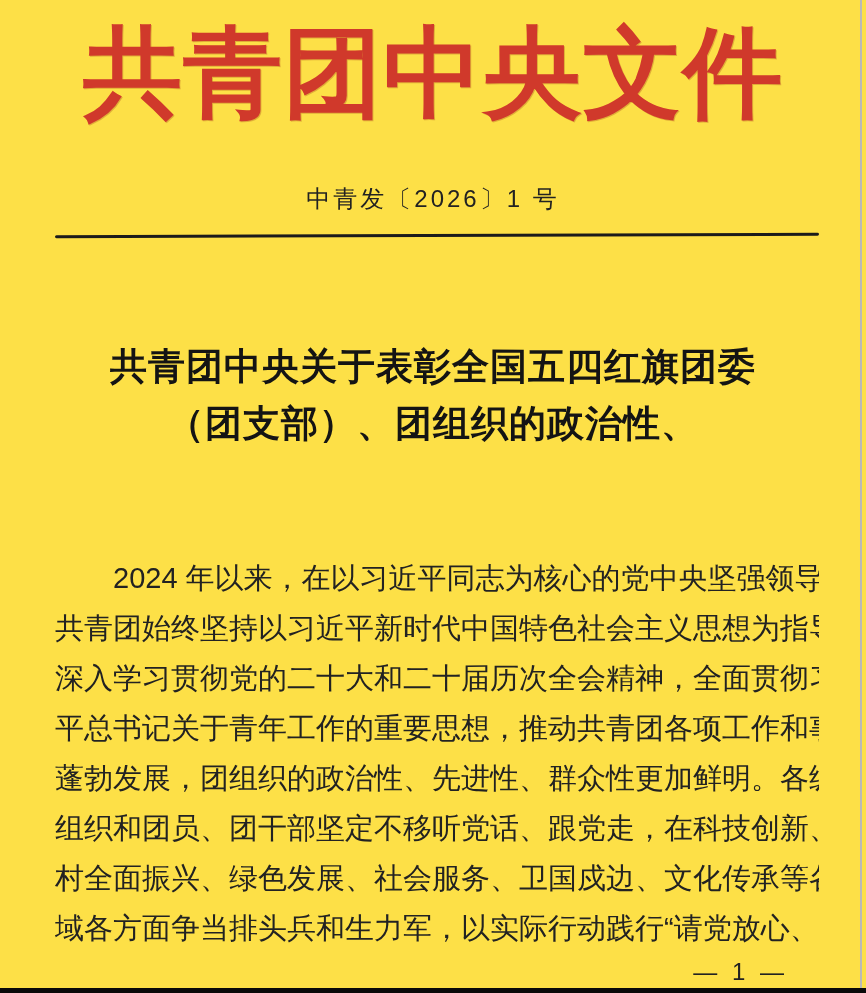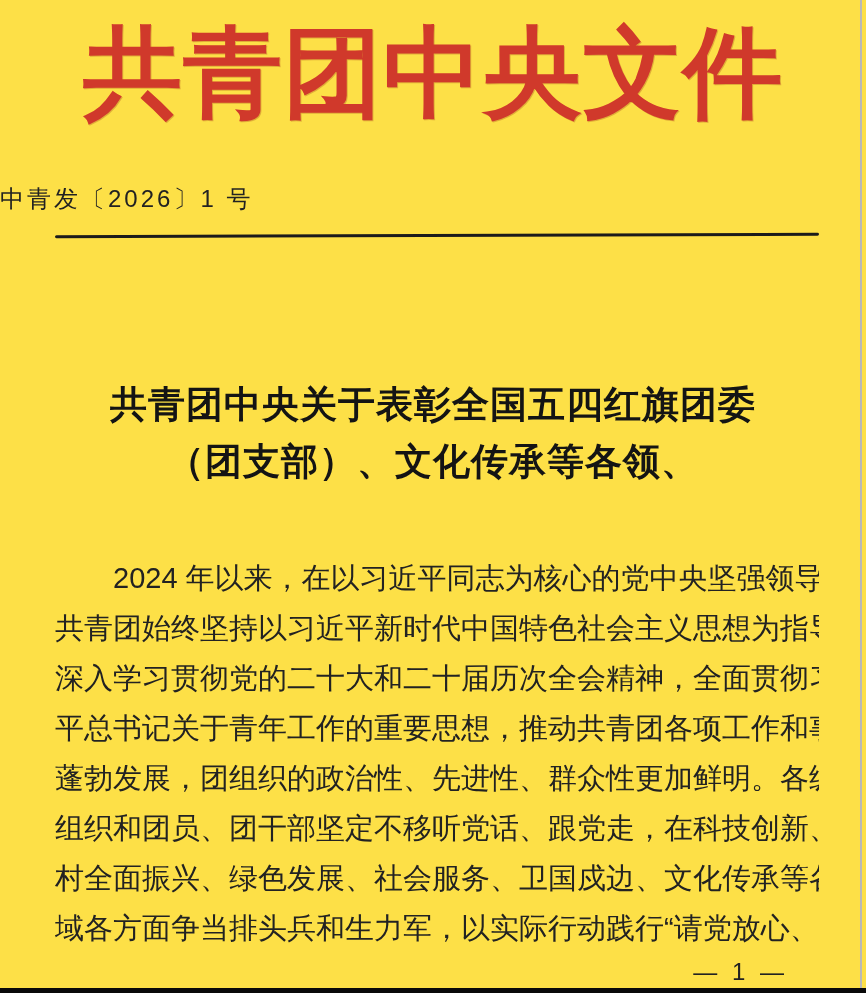--- a/index.html
+++ b/index.html
@@ -31,20 +31,21 @@
     color: #d0392b;
     text-shadow: 1px 1px 0 rgba(140, 20, 10, 0.25);
     white-space: nowrap;
   }
   
   .doc-number {
     position: absolute;
     top: 183px;
     left: 0;
     width: 100%;
+    text-align: center;
     font-size: 24px;
     line-height: 32px;
     letter-spacing: 3px;
     color: #222222;
   }
   
   .rule {
     position: absolute;
     top: 234px;
     left: 55px;
@@ -59,21 +60,20 @@
     position: absolute;
     top: 338px;
     left: 0;
     width: 100%;
     text-align: center;
     font-weight: 700;
     font-size: 37px;
     line-height: 57px;
     letter-spacing: 1px;
     color: #141414;
-    margin-top: 38px;
   }
   
   .body-text {
     position: absolute;
     top: 553px;
     left: 55px;
     width: 764px;
     font-size: 29px;
     color: #222222;
   }
@@ -125,21 +125,21 @@
 <div class="page">
 
   <div class="red-header">共青团中央文件</div>
 
   <div class="doc-number">中青发〔2026〕1 号</div>
 
   <div class="rule"></div>
 
   <div class="doc-title">
     <div>共青团中央关于表彰全国五四红旗团委</div>
-    <div>（团支部）、文化传承等各领、</div>
+    <div>（团支部）、团组织的政治性、</div>
   </div>
 
   <div class="body-text">
     <div class="body-line indent">2024 年以来，在以习近平同志为核心的党中央坚强领导下，</div>
     <div class="body-line">共青团始终坚持以习近平新时代中国特色社会主义思想为指导，</div>
     <div class="body-line">深入学习贯彻党的二十大和二十届历次全会精神，全面贯彻习近</div>
     <div class="body-line">平总书记关于青年工作的重要思想，推动共青团各项工作和事业</div>
     <div class="body-line">蓬勃发展，团组织的政治性、先进性、群众性更加鲜明。各级团</div>
     <div class="body-line">组织和团员、团干部坚定不移听党话、跟党走，在科技创新、乡</div>
     <div class="body-line">村全面振兴、绿色发展、社会服务、卫国戍边、文化传承等各领</div>

